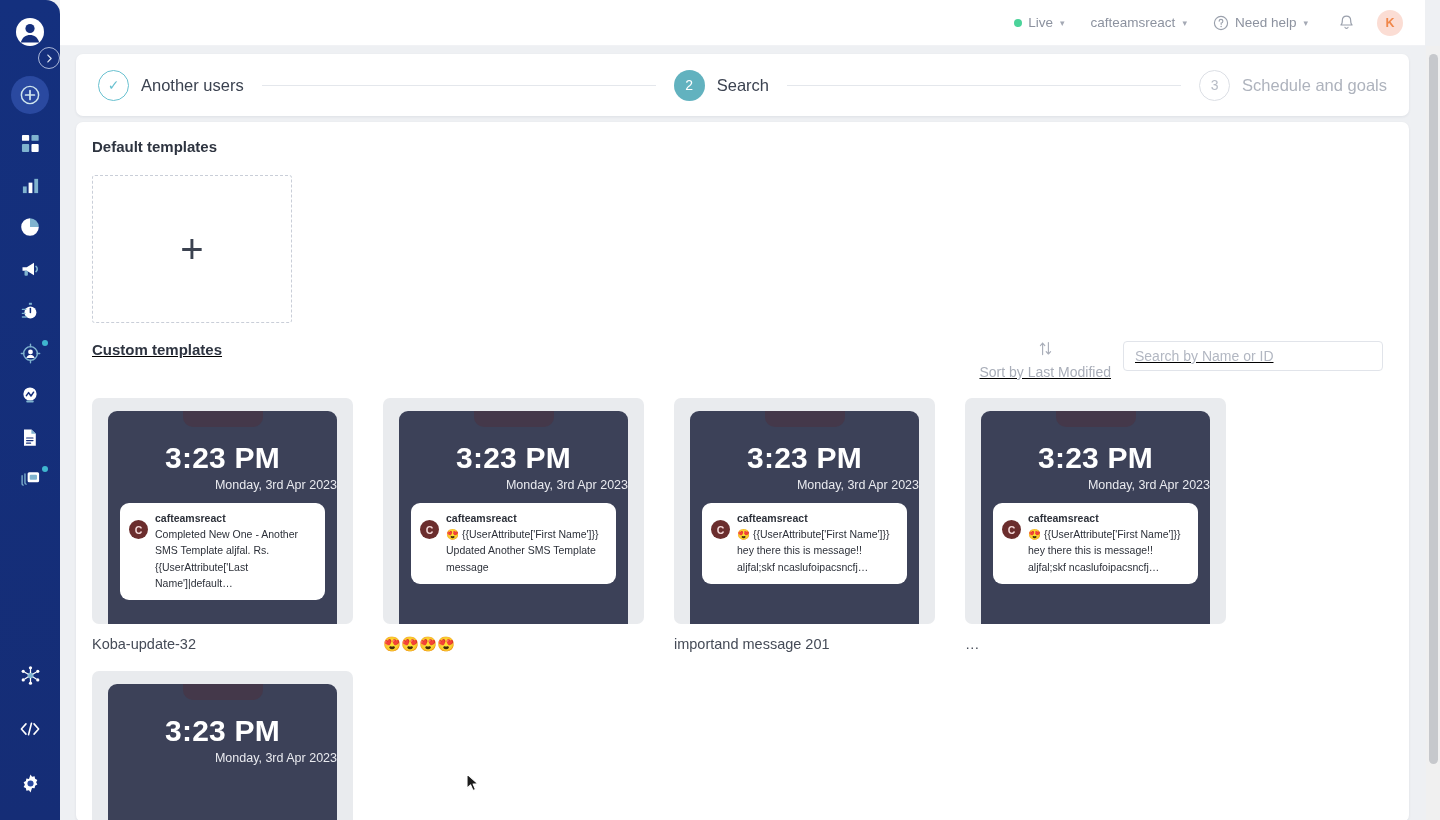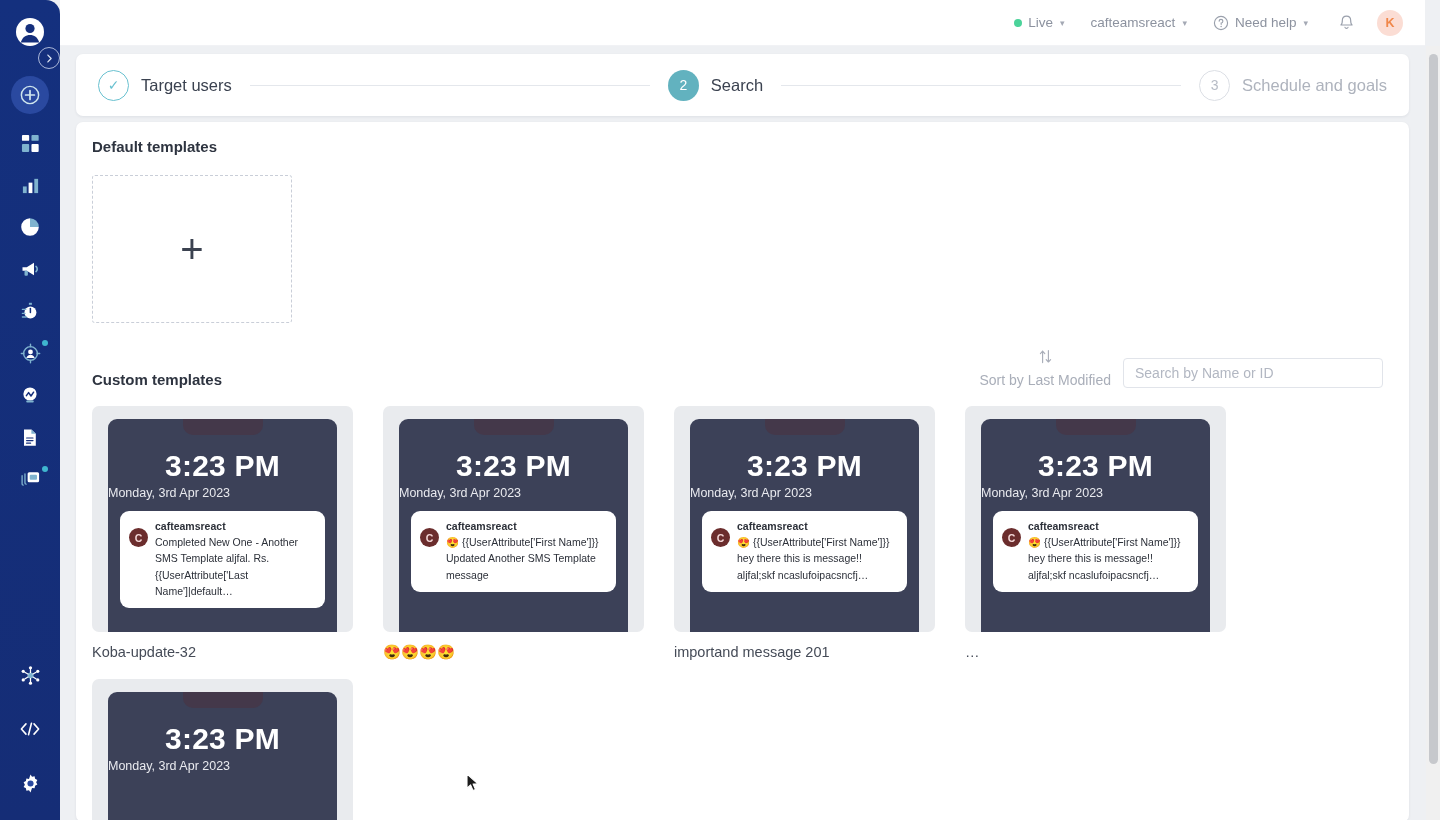--- a/index.html
+++ b/index.html
@@ -119,22 +119,22 @@
     margin: 20px 0 0 16px;
     width: 200px; height: 148px;
     border: 1.4px dashed #c9ced8;
     border-radius: 3px;
     display: flex; align-items: center; justify-content: center;
   }
   .plus-glyph { font-size: 40px; color: #3b4250; font-weight: 300; line-height: 1; }
   #blank-caption { margin: 14px 0 0 16px; font-size: 14.5px; color: #5c626e; }
 
   #custom-header {
-    display: flex; align-items: flex-end;
-    margin-top: 26px; padding: 0 26px 0 16px;
+    display: flex; align-items: flex-start;
+    margin-top: 18px; padding: 0 26px 0 16px; text-decoration: underline;
   }
   #sortbox {
     margin-left: auto; display: flex; align-items: center; gap: 8px;
     color: #a9aeb9; font-size: 14px; flex-direction: column;
   }
   #search-input {
     margin-left: 12px;
     width: 260px; height: 30px;
     border: 1px solid #e1e4ea; border-radius: 4px;
     padding: 0 11px; font-size: 14px; color: #b91c1c;
@@ -172,21 +172,21 @@
     width: 80px; height: 16px;
     background: #44384a;
     border-radius: 0 0 10px 10px;
   }
   .p-time {
     text-align: center; color: #ffffff;
     font-size: 30px; font-weight: 600; letter-spacing: .2px;
     margin-top: 8px;
   }
   .p-date {
-    text-align: left; color: #e9eaef;
+    text-align: right; color: #e9eaef;
     font-size: 12.5px; margin-top: 3px;
   }
   .p-msg {
     margin: 11px 12px 0 12px;
     background: #fff; border-radius: 9px;
     padding: 8px 9px 9px 9px;
     display: flex; gap: 7px;
   }
   .p-ava {
     flex: 0 0 auto;
@@ -421,21 +421,21 @@
     </span>
   </div>
 
   <div class="tb-avatar">K</div>
 </div>
 
 <div id="stepper">
 
   <div class="step">
     <div class="step-badge badge-done">✓</div>
-    <div class="lbl-dark">Target users</div>
+    <div class="lbl-dark">Another users</div>
   </div>
 
   <div class="step-line"></div>
 
   <div class="step">
     <div class="step-badge badge-active">2</div>
     <div class="lbl-dark">Search</div>
   </div>
 
   <div class="step-line"></div>

